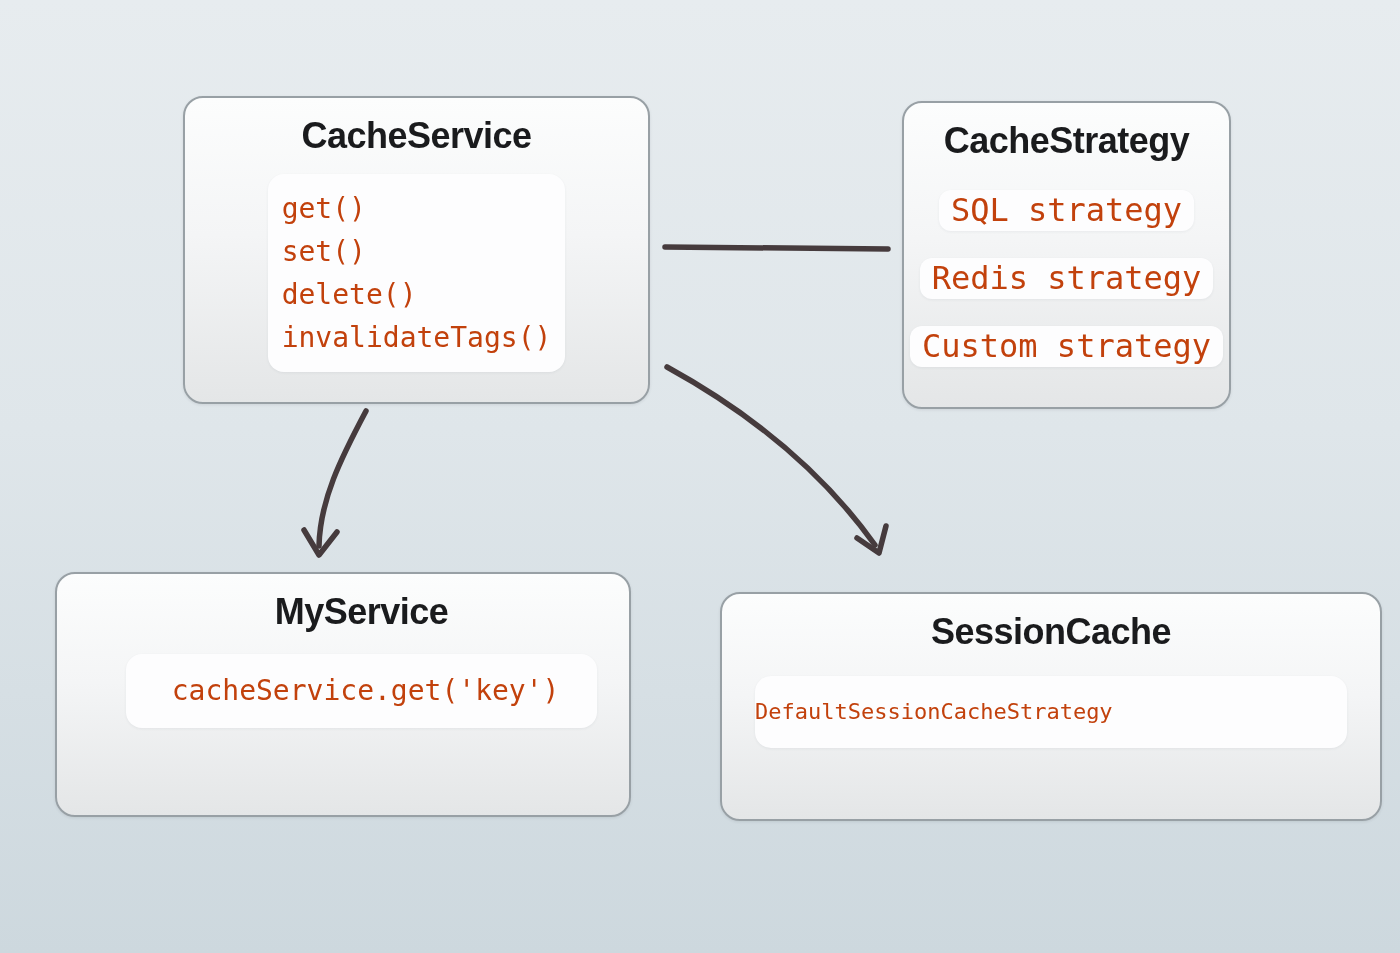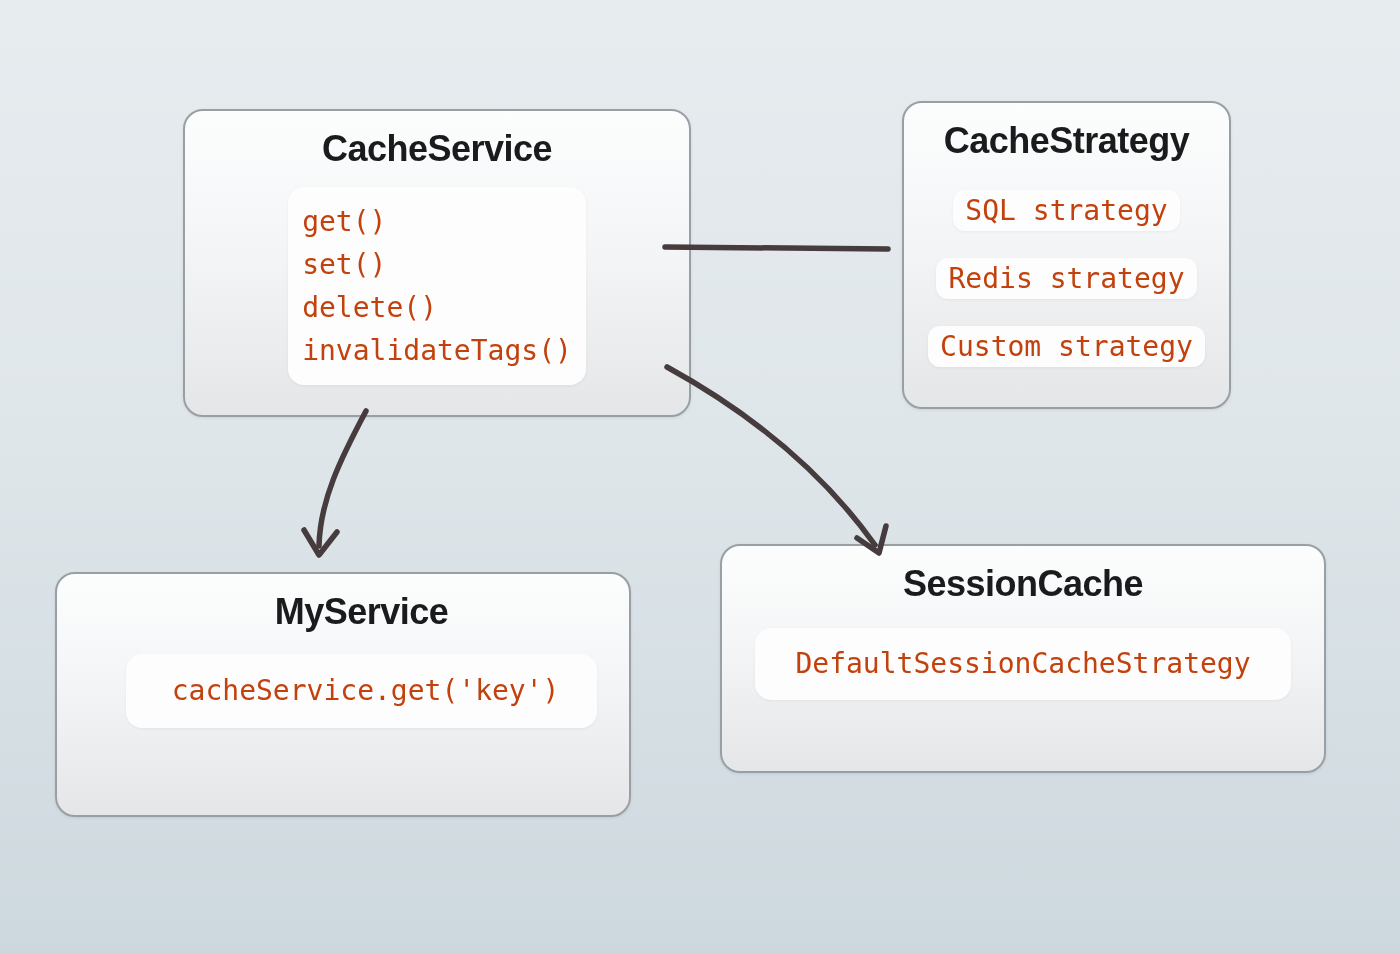--- a/index.html
+++ b/index.html
@@ -33,21 +33,21 @@
     line-height: 44px;
     font-weight: 700;
     letter-spacing: -0.5px;
     color: #1a1b1d;
   }
   .mono {
     font-family: "DejaVu Sans Mono", monospace;
     color: #c2410c;
   }
   
-  #node-cache-service { left: 183px; top: 109px; width: 508px; height: 308px; }
+  #node-cache-service { left: 183px; top: 96px; width: 467px; height: 308px; }
   .code-panel {
     width: fit-content;
     margin: 16px auto 0;
     padding: 13px 14px;
     background: #fdfdfe;
     border-radius: 16px;
     box-shadow: 0 1px 3px rgba(40,50,60,0.06);
   }
   .code-line {
     font-size: 28px;
@@ -55,49 +55,49 @@
     white-space: pre;
   }
   
   #node-cache-strategy { left: 902px; top: 101px; width: 329px; height: 308px; }
   .pill {
     width: fit-content;
     margin: 27px auto 0;
     padding: 6px 12px;
     background: #fdfdfe;
     border-radius: 12px;
-    font-size: 28px;
+    font-size: 32px;
     line-height: 29px;
     white-space: pre;
     box-shadow: 0 1px 3px rgba(40,50,60,0.06);
   }
   .pill:first-of-type { margin-top: 28px; }
   
   #node-my-service { left: 55px; top: 572px; width: 576px; height: 245px; padding-left: 37px; }
   .code-panel-wide {
     margin: 20px 32px 0;
     padding: 15px 12px;
     background: #fdfdfe;
     border-radius: 16px;
     box-shadow: 0 1px 3px rgba(40,50,60,0.06);
   }
   .code-line-lg {
     font-size: 28px;
     line-height: 44px;
     white-space: pre;
   }
   
-  #node-session-cache { left: 720px; top: 544px; width: 606px; height: 229px; }
+  #node-session-cache { left: 720px; top: 592px; width: 662px; height: 229px; }
   .code-panel-center {
     margin: 22px 33px 0;
     padding: 14px 0;
     background: #fdfdfe;
     border-radius: 16px;
-    text-align: center;
-    font-size: 28px;
+    text-align: left;
+    font-size: 22px;
     line-height: 44px;
     white-space: pre;
     box-shadow: 0 1px 3px rgba(40,50,60,0.06);
   }
   
   .edges-layer {
     position: absolute;
     left: 0;
     top: 0;
     width: 1400px;

